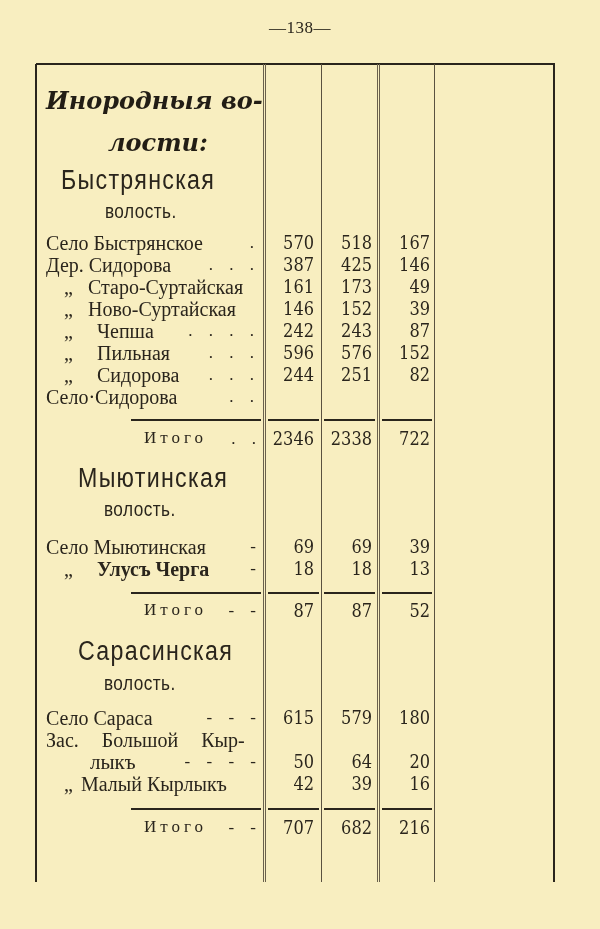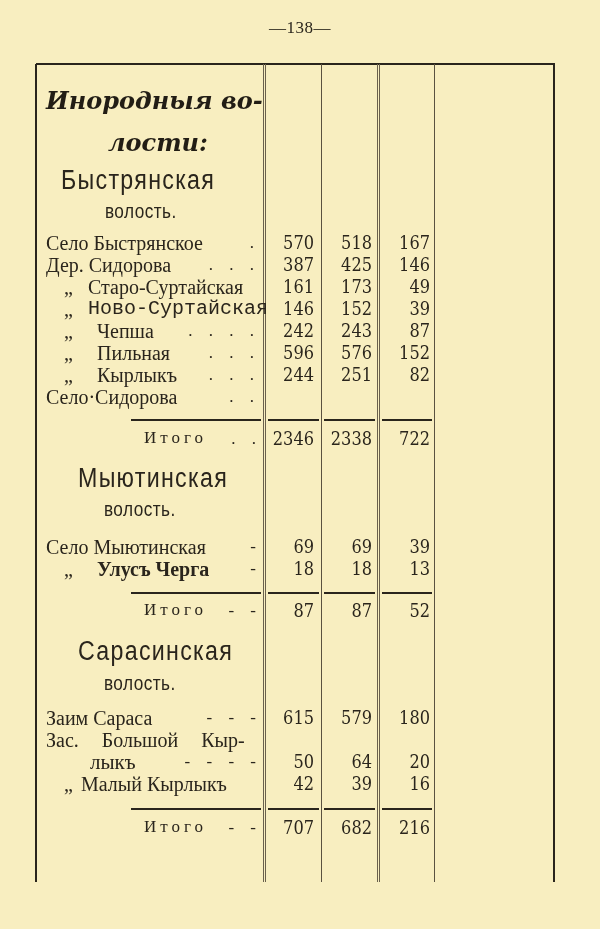--- a/index.html
+++ b/index.html
@@ -138,21 +138,21 @@
 </div>
 <div>
   <div class="text-abs row-label" style="left:64px; top:276px;">„</div>
   <div class="text-abs row-label" style="left:88px; top:276px;">Старо-Суртайская</div>
   <div class="num" style="left:266px; width:48px; top:276px;">161</div>
   <div class="num" style="left:322px; width:50px; top:276px;">173</div>
   <div class="num" style="left:380px; width:50px; top:276px;">49</div>
 </div>
 <div>
   <div class="text-abs row-label" style="left:64px; top:298px;">„</div>
-  <div class="text-abs row-label" style="left:88px; top:298px;font-family:Liberation Mono, monospace;">Ново-Суртайская</div>
+  <div class="text-abs row-label" style="left:88px; top:298px;">Ново-Суртайская</div>
   <div class="num" style="left:266px; width:48px; top:298px;">146</div>
   <div class="num" style="left:322px; width:50px; top:298px;">152</div>
   <div class="num" style="left:380px; width:50px; top:298px;">39</div>
 </div>
 <div>
   <div class="text-abs row-label" style="left:64px; top:320px;">„</div>
   <div class="text-abs row-label" style="left:97px; top:320px;text-align:right;">Чепша</div>
   <div class="leaders" style="left:160px; width:100px; top:320px;">. . . .</div>
   <div class="num" style="left:266px; width:48px; top:320px;">242</div>
   <div class="num" style="left:322px; width:50px; top:320px;">243</div>
@@ -161,21 +161,21 @@
 <div>
   <div class="text-abs row-label" style="left:64px; top:342px;">„</div>
   <div class="text-abs row-label" style="left:97px; top:342px;">Пильная</div>
   <div class="leaders" style="left:180px; width:80px; top:342px;">. . .</div>
   <div class="num" style="left:266px; width:48px; top:342px;">596</div>
   <div class="num" style="left:322px; width:50px; top:342px;">576</div>
   <div class="num" style="left:380px; width:50px; top:342px;">152</div>
 </div>
 <div>
   <div class="text-abs row-label" style="left:64px; top:364px;">„</div>
-  <div class="text-abs row-label" style="left:97px; top:364px;">Кырлыкъ</div>
+  <div class="text-abs row-label" style="left:97px; top:364px;">Сидорова</div>
   <div class="leaders" style="left:190px; width:70px; top:364px;">. . .</div>
   <div class="num" style="left:266px; width:48px; top:364px;">244</div>
   <div class="num" style="left:322px; width:50px; top:364px;">251</div>
   <div class="num" style="left:380px; width:50px; top:364px;">82</div>
 </div>
 <div>
   <div class="text-abs row-label" style="left:46px; top:386px;">Село·Сидорова</div>
   <div class="leaders" style="left:210px; width:50px; top:386px;">. .</div>
 </div>
 
@@ -221,21 +221,21 @@
   <div class="leaders" style="left:220px; width:42px; top:600px;">- -</div>
   <div class="num" style="left:262px; width:52px; top:600px;">87</div>
   <div class="num" style="left:318px; width:54px; top:600px;">87</div>
   <div class="num" style="left:380px; width:50px; top:600px;">52</div>
 </div>
 
 <div class="text-abs volost-title" style="left:78px; top:636px;">Сарасинская</div>
 <div class="text-abs volost-sub" style="left:104px; top:672px;">волость.</div>
 
 <div>
-  <div class="text-abs row-label" style="left:46px; top:707px;">Заим Сараса</div>
+  <div class="text-abs row-label" style="left:46px; top:707px;">Село Сараса</div>
   <div class="leaders" style="left:190px; width:72px; top:707px;">- - -</div>
   <div class="num" style="left:266px; width:48px; top:707px;">615</div>
   <div class="num" style="left:322px; width:50px; top:707px;">579</div>
   <div class="num" style="left:380px; width:50px; top:707px;">180</div>
 </div>
 <div>
   <div class="text-abs row-label" style="left:46px; top:729px; word-spacing:18px;">Зас. Большой Кыр-</div>
 </div>
 <div>
   <div class="text-abs row-label" style="left:90px; top:751px; font-size:21px;">лыкъ</div>

